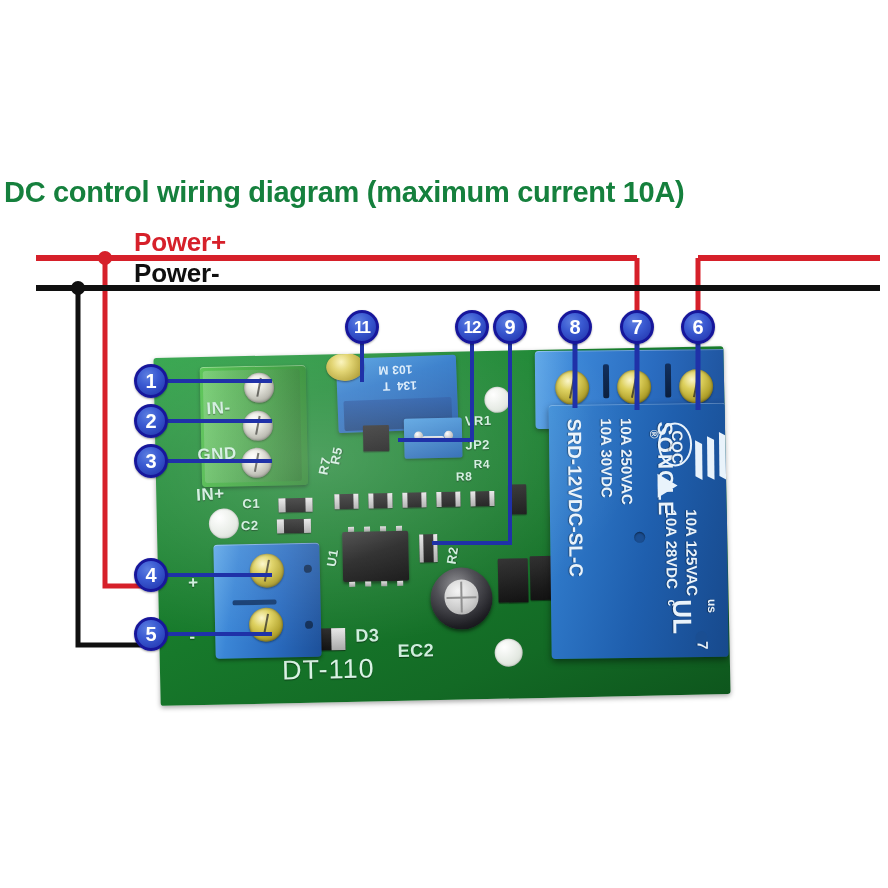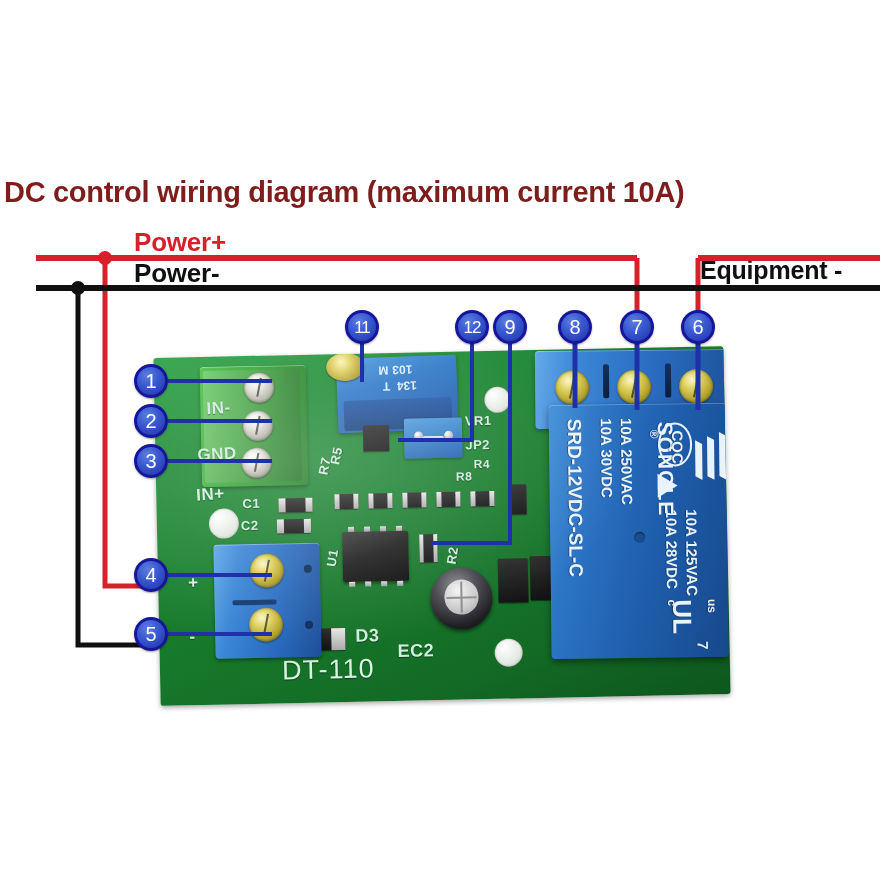--- a/index.html
+++ b/index.html
@@ -12,21 +12,21 @@
     position:relative;
   }
   #stage{position:absolute;inset:0;width:888px;height:888px;}
 
   
   .title{
     position:absolute;
     left:4px; top:176px;
     font-size:29px;
     font-weight:bold;
-    color:#7f1d1d;
+    color:#15803d;
     letter-spacing:-0.3px;
     white-space:nowrap;
     font-family:"Liberation Sans", sans-serif;
   }
 
   
   .wlabel{
     position:absolute;
     font-weight:bold;
     white-space:nowrap;
@@ -228,39 +228,38 @@
 
   
   .callout{
     position:absolute;
     width:34px;height:34px;border-radius:50%;
     background:radial-gradient(circle at 38% 30%,#5d7fe0 0%,#3a5ad2 40%,#1f31a8 100%);
     border:3px solid #17169b;
     box-sizing:border-box;
     color:#ffffff;
     font-size:20px;
-    font-weight:normal;
+    font-weight:bold;
     font-family:"Liberation Sans", sans-serif;
     display:flex;align-items:center;justify-content:center;
     box-shadow:0 1px 2px rgba(0,0,0,.35);
     z-index:40;
     line-height:1;
   }
   .callout.two{font-size:17px;letter-spacing:-1px;}
 </style>
 </head>
 <body>
 
 <div id="stage">
 
   <div class="title">DC control wiring diagram (maximum current 10A)</div>
 
   <div class="wlabel pos" style="left:134px;top:227px;font-size:26px;">Power+</div>
   <div class="wlabel neg" style="left:134px;top:258px;font-size:26px;">Power-</div>
-  <div class="wlabel neg" style="left:700px;top:256px;font-size:25px;">Equipment -</div>
 
   <div class="board">
 
     <div class="hole" style="left:52px;top:152px;width:30px;height:30px;"></div>
     <div class="hole" style="left:330px;top:36px;width:26px;height:26px;"></div>
     <div class="hole" style="left:335px;top:288px;width:28px;height:28px;"></div>
 
     <div class="grnterm">
       <div class="lip"></div>
       <div class="screw" style="left:44px;top:7px;width:30px;height:30px;"></div>

